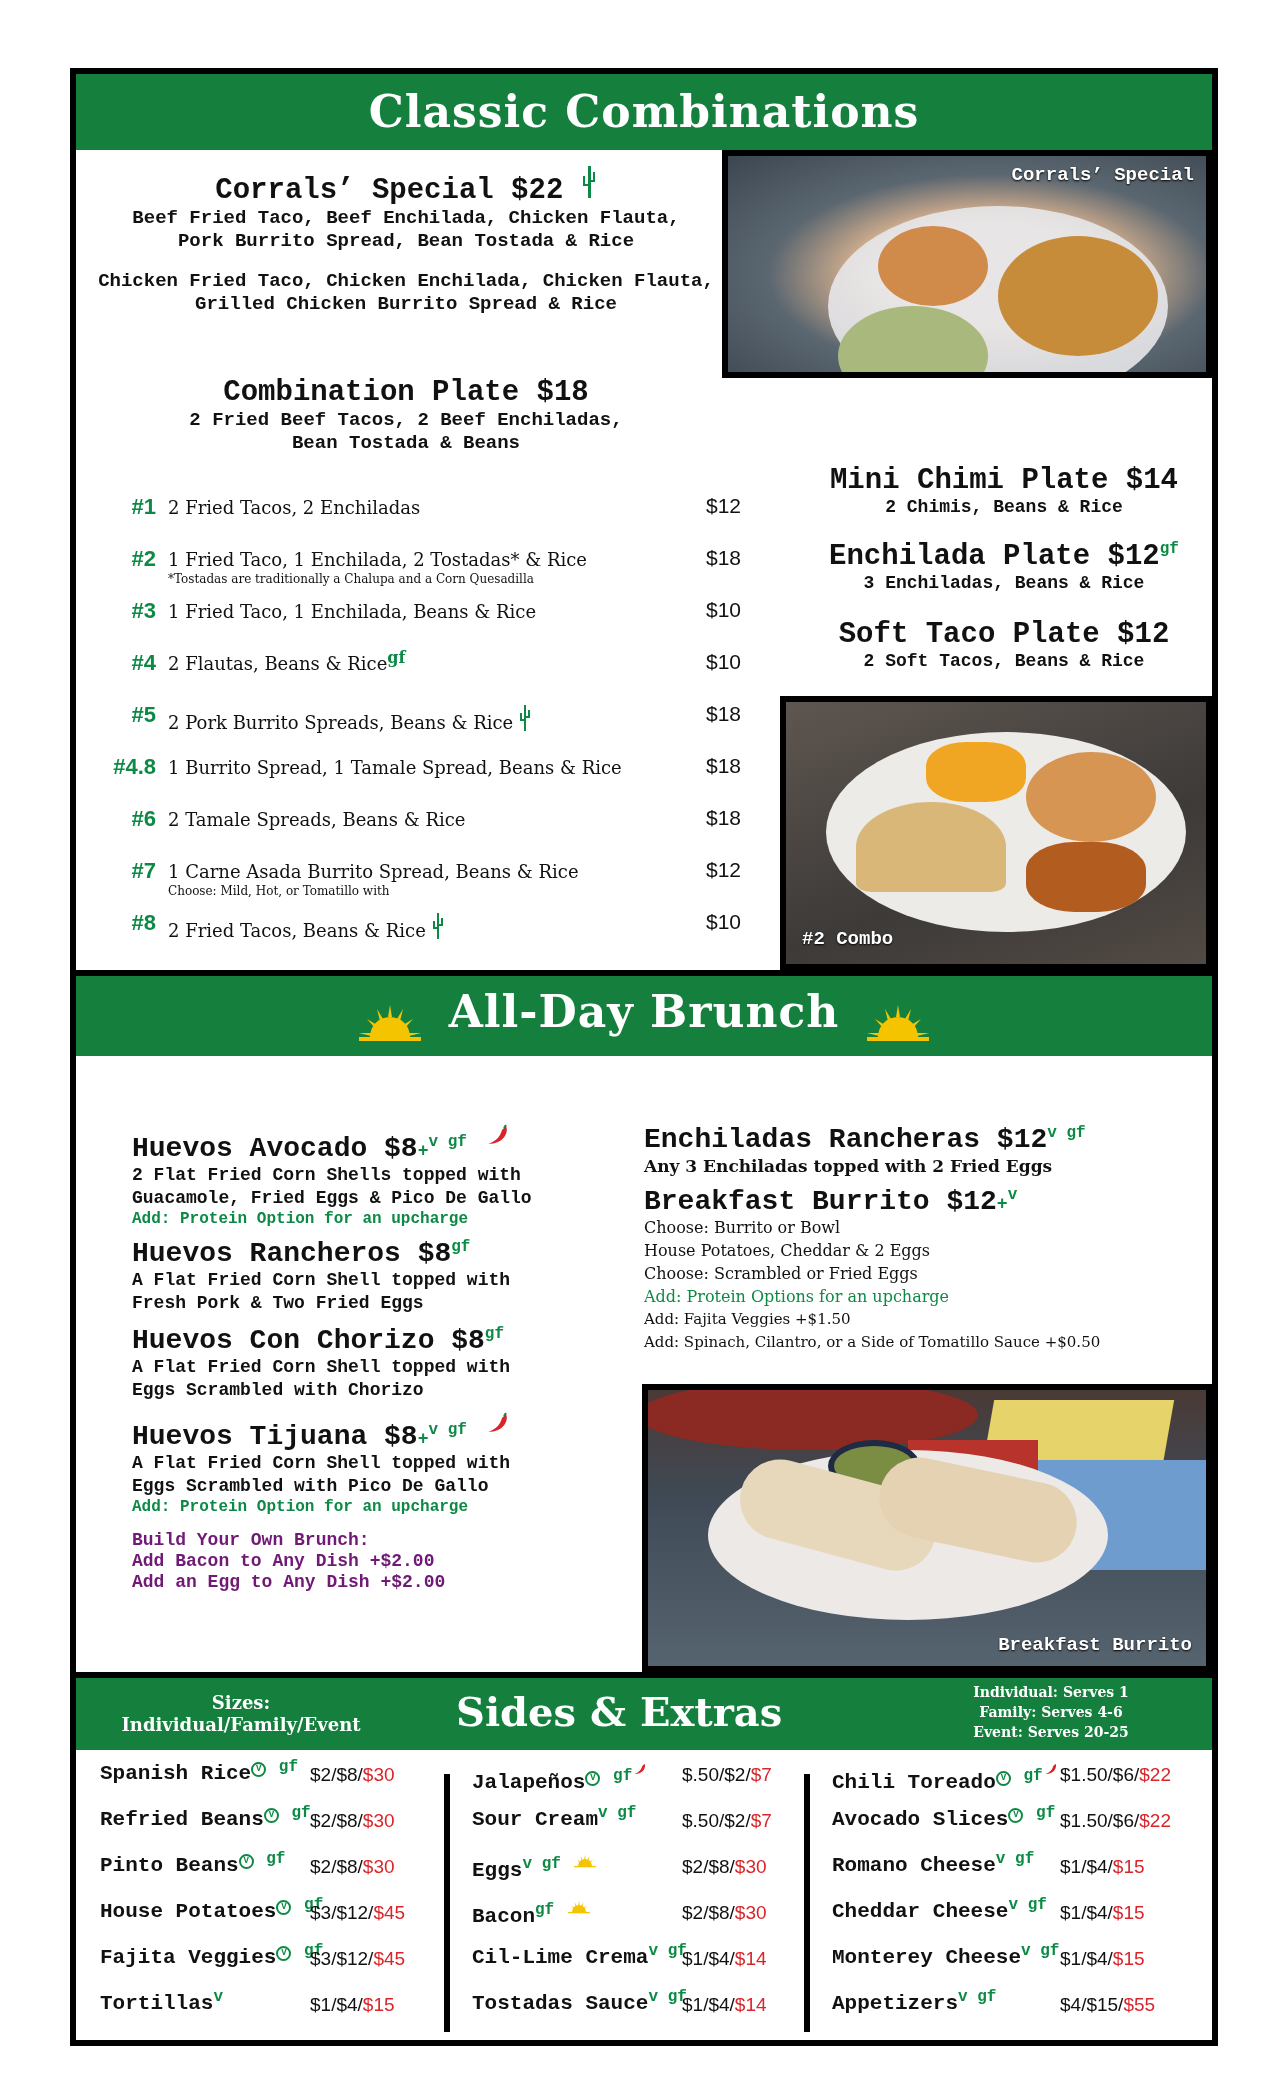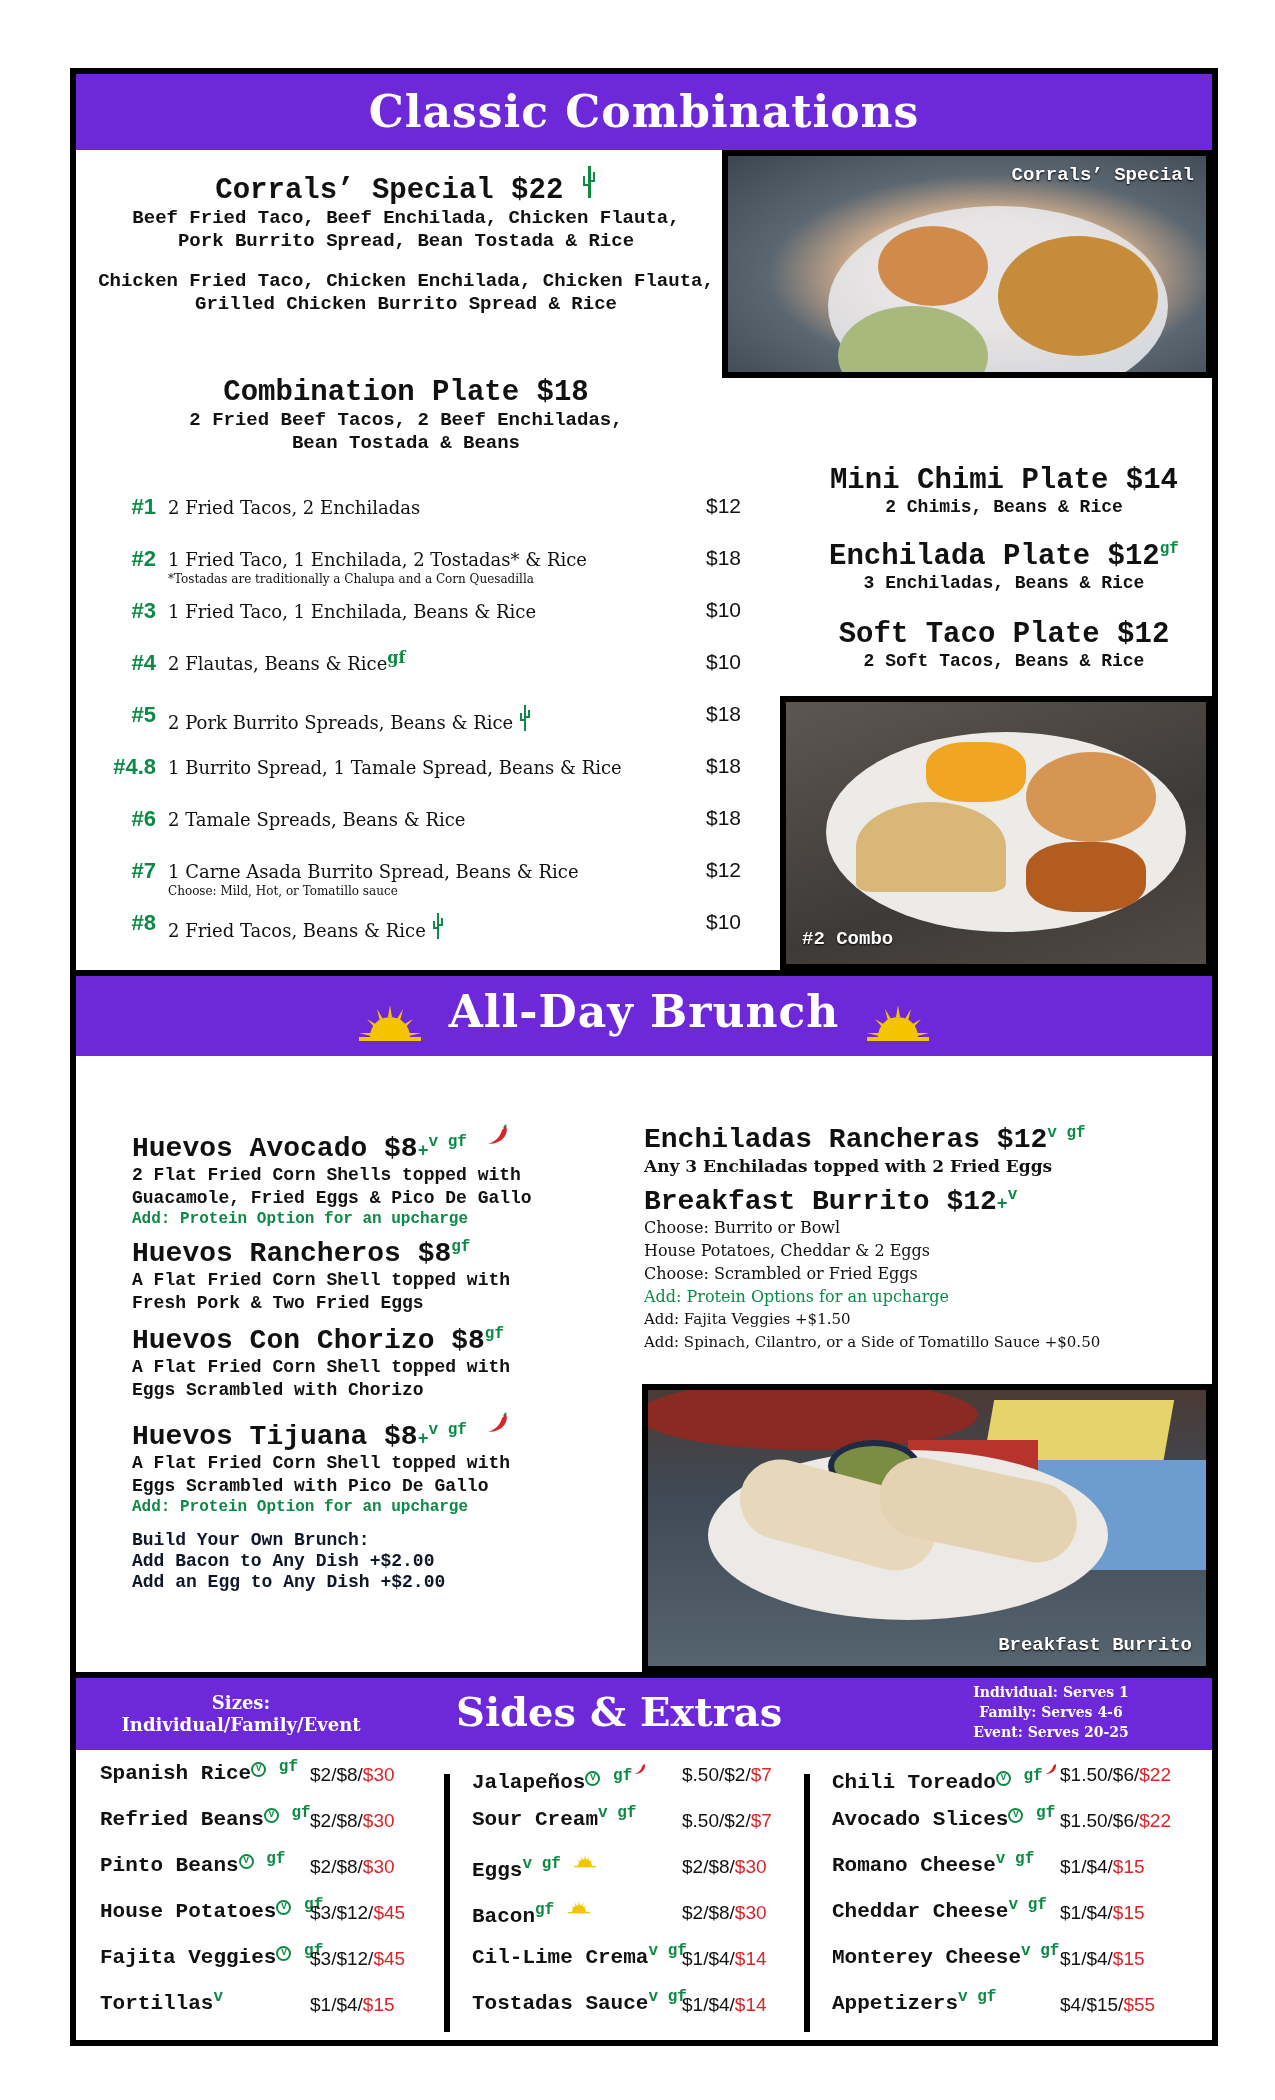--- a/index.html
+++ b/index.html
@@ -1,19 +1,19 @@
 <!DOCTYPE html>
 <html><head>
 <meta charset="utf-8">
 <style>
   html,body{margin:0;padding:0;background:#fff;}
   body{width:1275px;height:2100px;position:relative;overflow:hidden;font-family:"Liberation Mono","DejaVu Sans Mono",monospace;color:#111;}
   .frame{position:absolute;left:70px;top:68px;width:1136px;height:1966px;border:6px solid #000;box-sizing:content-box;background:#fff;}
   .abs{position:absolute;}
-  .band{position:absolute;left:0;width:1136px;background:#6d28d9;color:#fff;}
+  .band{position:absolute;left:0;width:1136px;background:#15803d;color:#fff;}
   .band-title{position:absolute;left:0;right:0;text-align:center;font-family:"DejaVu Serif","Liberation Serif",serif;font-weight:bold;color:#fff;letter-spacing:1px;}
   .green{color:#0c8a45;}
   .red{color:#d9252a;}
   .tag{color:#0c8a45;font-size:16px;font-weight:bold;vertical-align:super;line-height:0;}
   .photo{position:absolute;border:6px solid #000;overflow:hidden;box-sizing:border-box;}
   .photo-cap{position:absolute;color:#fff;font-weight:bold;font-size:19px;text-shadow:0 1px 2px #000;}
   .center{text-align:center;}
   .special-title{font-size:29px;font-weight:bold;}
   .special-desc{font-size:19px;font-weight:bold;line-height:23px;}
   .combo-row{position:absolute;left:0;width:680px;height:40px;}
@@ -97,21 +97,21 @@
       <span class="combo-price">$18</span>
     </div>
     <div class="combo-row" style="top:312px">
       <span class="combo-num">#6</span>
       <span class="combo-text" style="top:3px">2 Tamale Spreads, Beans &amp; Rice</span>
       <span class="combo-price">$18</span>
     </div>
     <div class="combo-row" style="top:364px">
       <span class="combo-num">#7</span>
       <span class="combo-text" style="top:3px">1 Carne Asada Burrito Spread, Beans &amp; Rice</span>
-      <span class="combo-note">Choose: Mild, Hot, or Tomatillo sauce</span>
+      <span class="combo-note">Choose: Mild, Hot, or Tomatillo with</span>
       <span class="combo-price">$12</span>
     </div>
     <div class="combo-row" style="top:416px">
       <span class="combo-num">#8</span>
       <span class="combo-text" style="top:3px"><span>2 Fried Tacos, Beans &amp; Rice</span>
         <svg width="12" height="26" viewBox="0 0 12 26" style="vertical-align:-2px">
             <path d="M5 0h2v26H5z M1 8h2v6h2v2H1z M9 5h2v8H7v-2h2z" fill="#0c8a45"></path>
           </svg></span>
       <span class="combo-price">$10</span>
     </div>
@@ -192,21 +192,21 @@
     <div style="margin-bottom:14px;">
       <div class="brunch-title"><span>Huevos Tijuana $8</span><span class="green" style="font-size:18px">+</span><span class="tag">v gf</span>
         <svg width="28" height="26" viewBox="0 0 28 26" style="vertical-align:6px">
             <path d="M22 2c3 6-2 18-18 18 6-2 12-6 14-14z" fill="#d9252a"></path>
             <path d="M20 4l2-3" stroke="#0c8a45" stroke-width="2"></path>
           </svg></div>
       <div class="brunch-desc">A Flat Fried Corn Shell topped with</div>
       <div class="brunch-desc">Eggs Scrambled with Pico De Gallo</div>
       <div class="brunch-add">Add: Protein Option for an upcharge</div>
     </div>
-    <div style="font-weight:bold;font-size:18px;line-height:21px;color:#0f172a;">
+    <div style="font-weight:bold;font-size:18px;line-height:21px;color:#701a75;">
       <div>Build Your Own Brunch:</div>
       <div>Add Bacon to Any Dish +$2.00</div>
       <div>Add an Egg to Any Dish +$2.00</div>
     </div>
   </div>
 
   <div class="abs" style="left:568px;top:1050px;width:568px;">
     <div style="margin-bottom:12px;">
       <div class="brunch-title"><span>Enchiladas Rancheras $12</span><span class="tag">v gf</span></div>
       <div class="brunch-desc" style="font-family:'DejaVu Serif','Liberation Serif',serif;font-size:17px;">Any 3 Enchiladas topped with 2 Fried Eggs</div>

